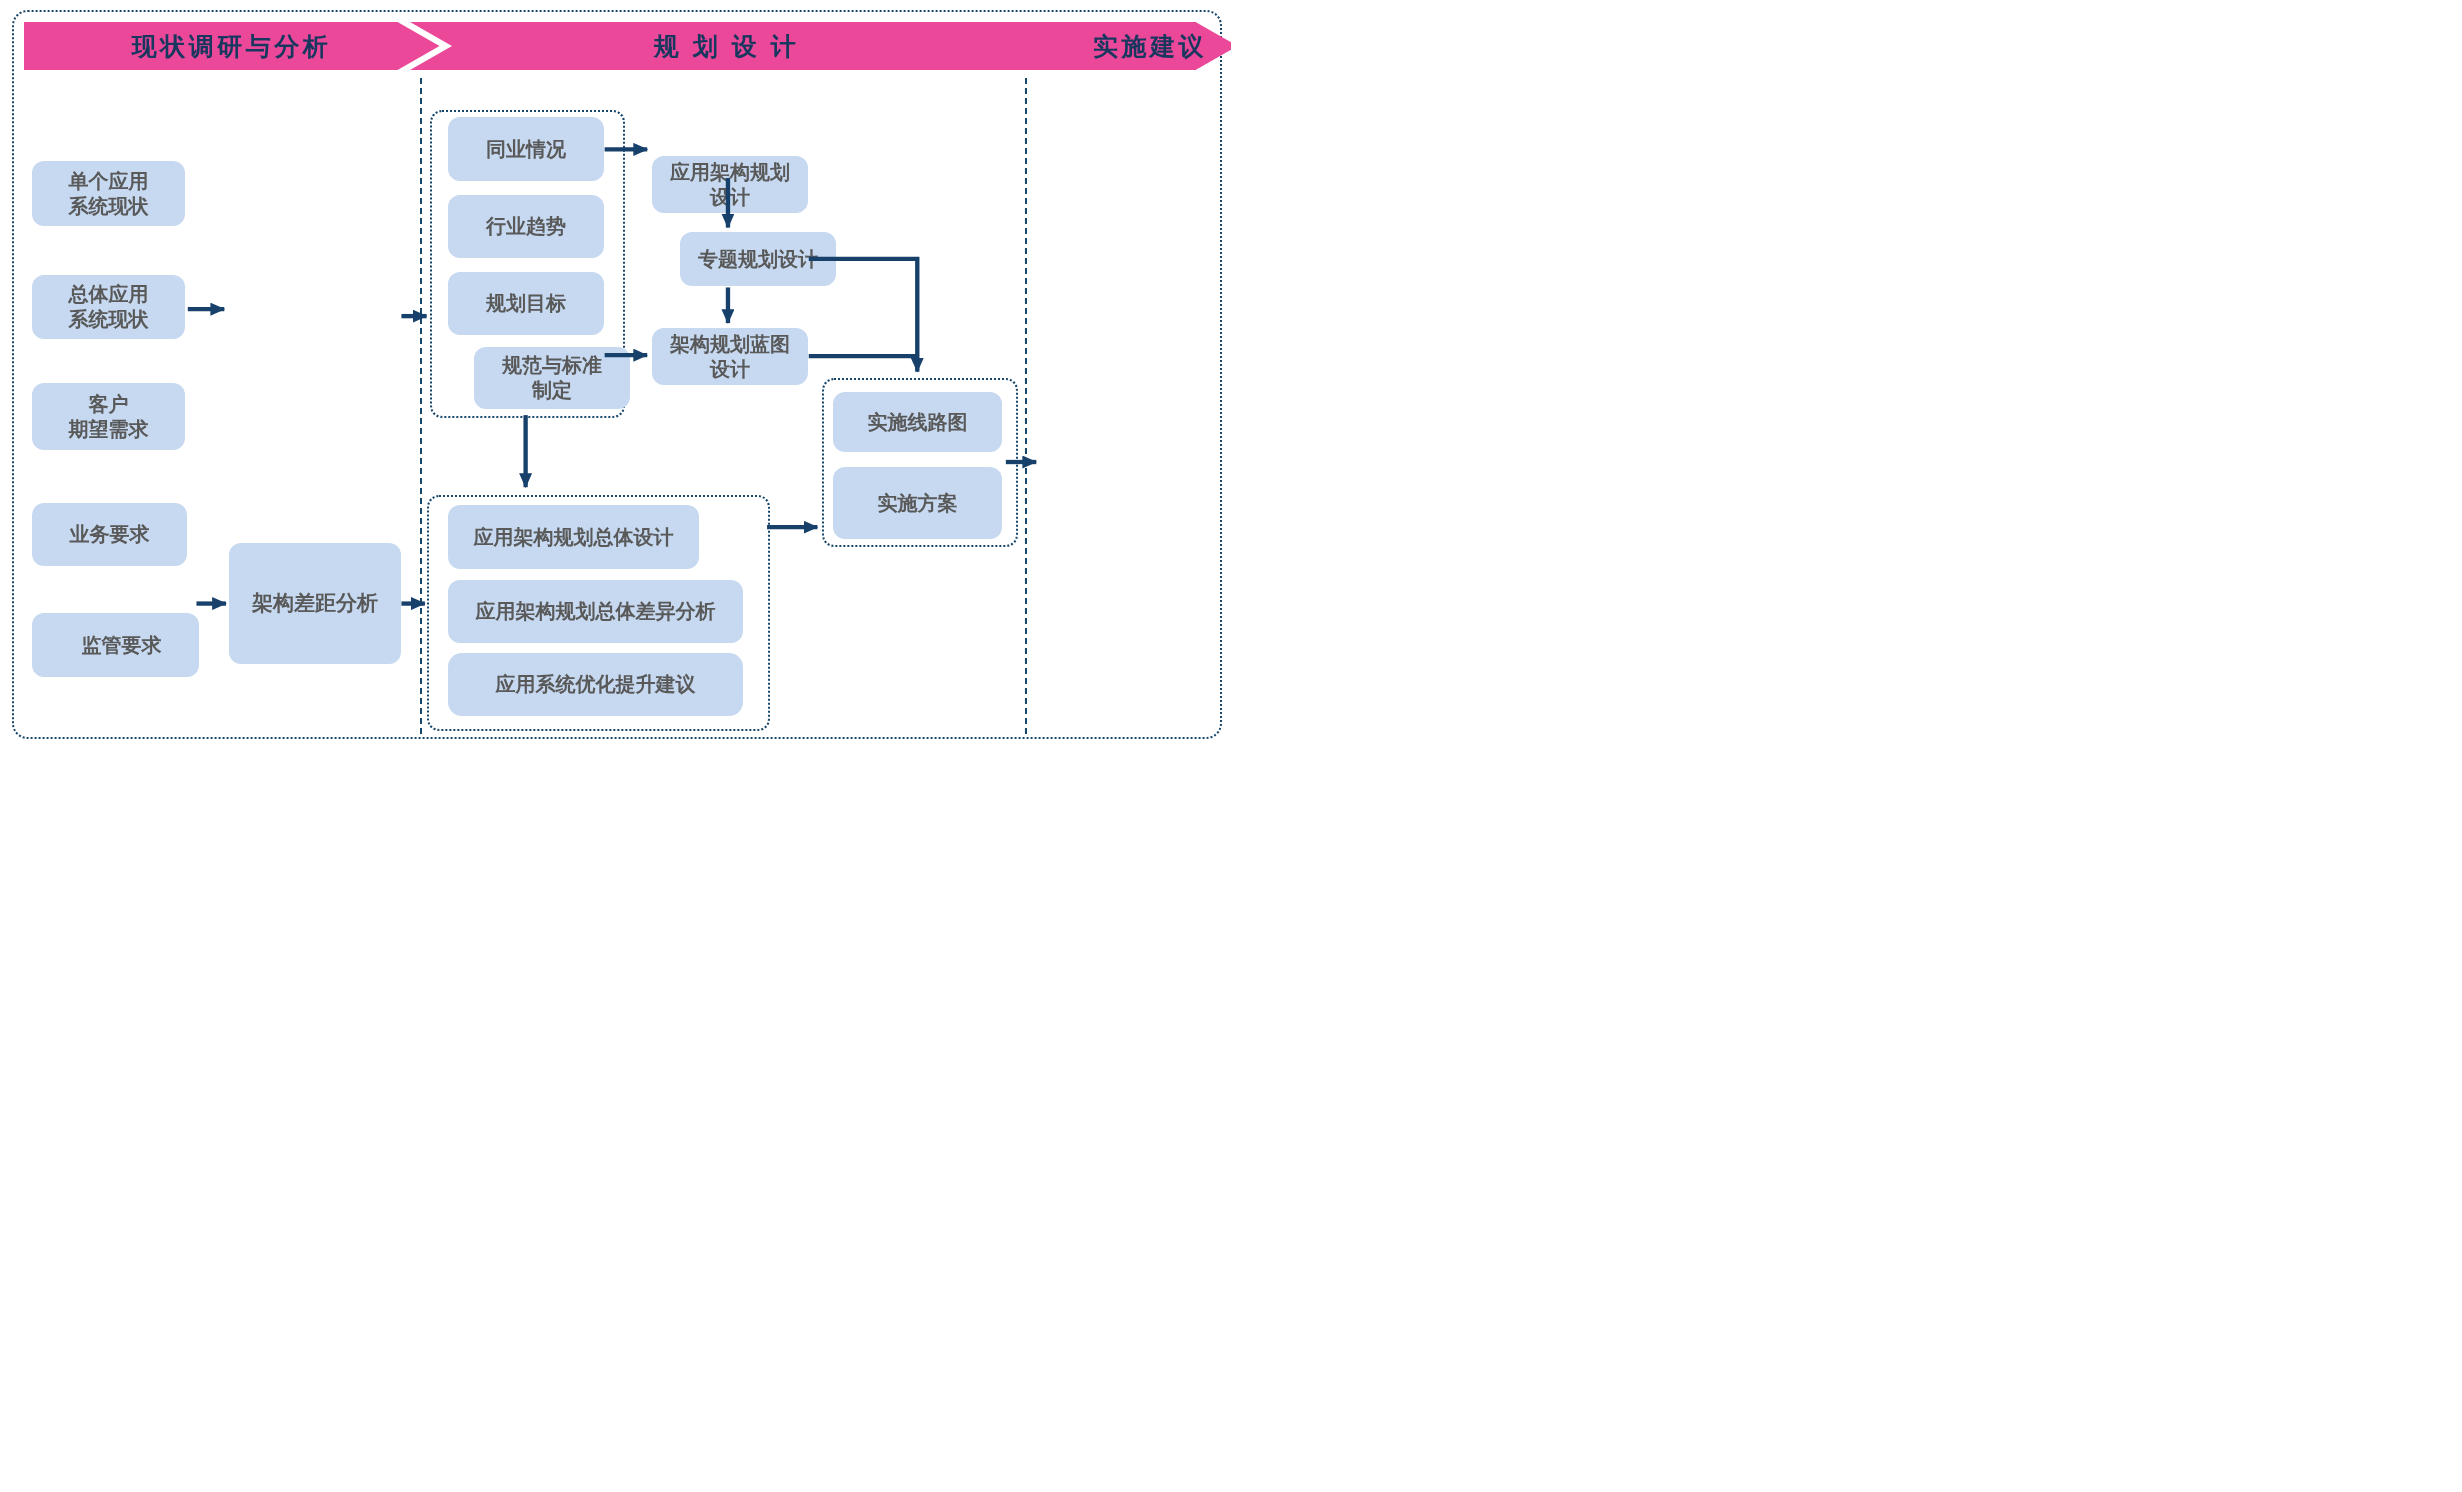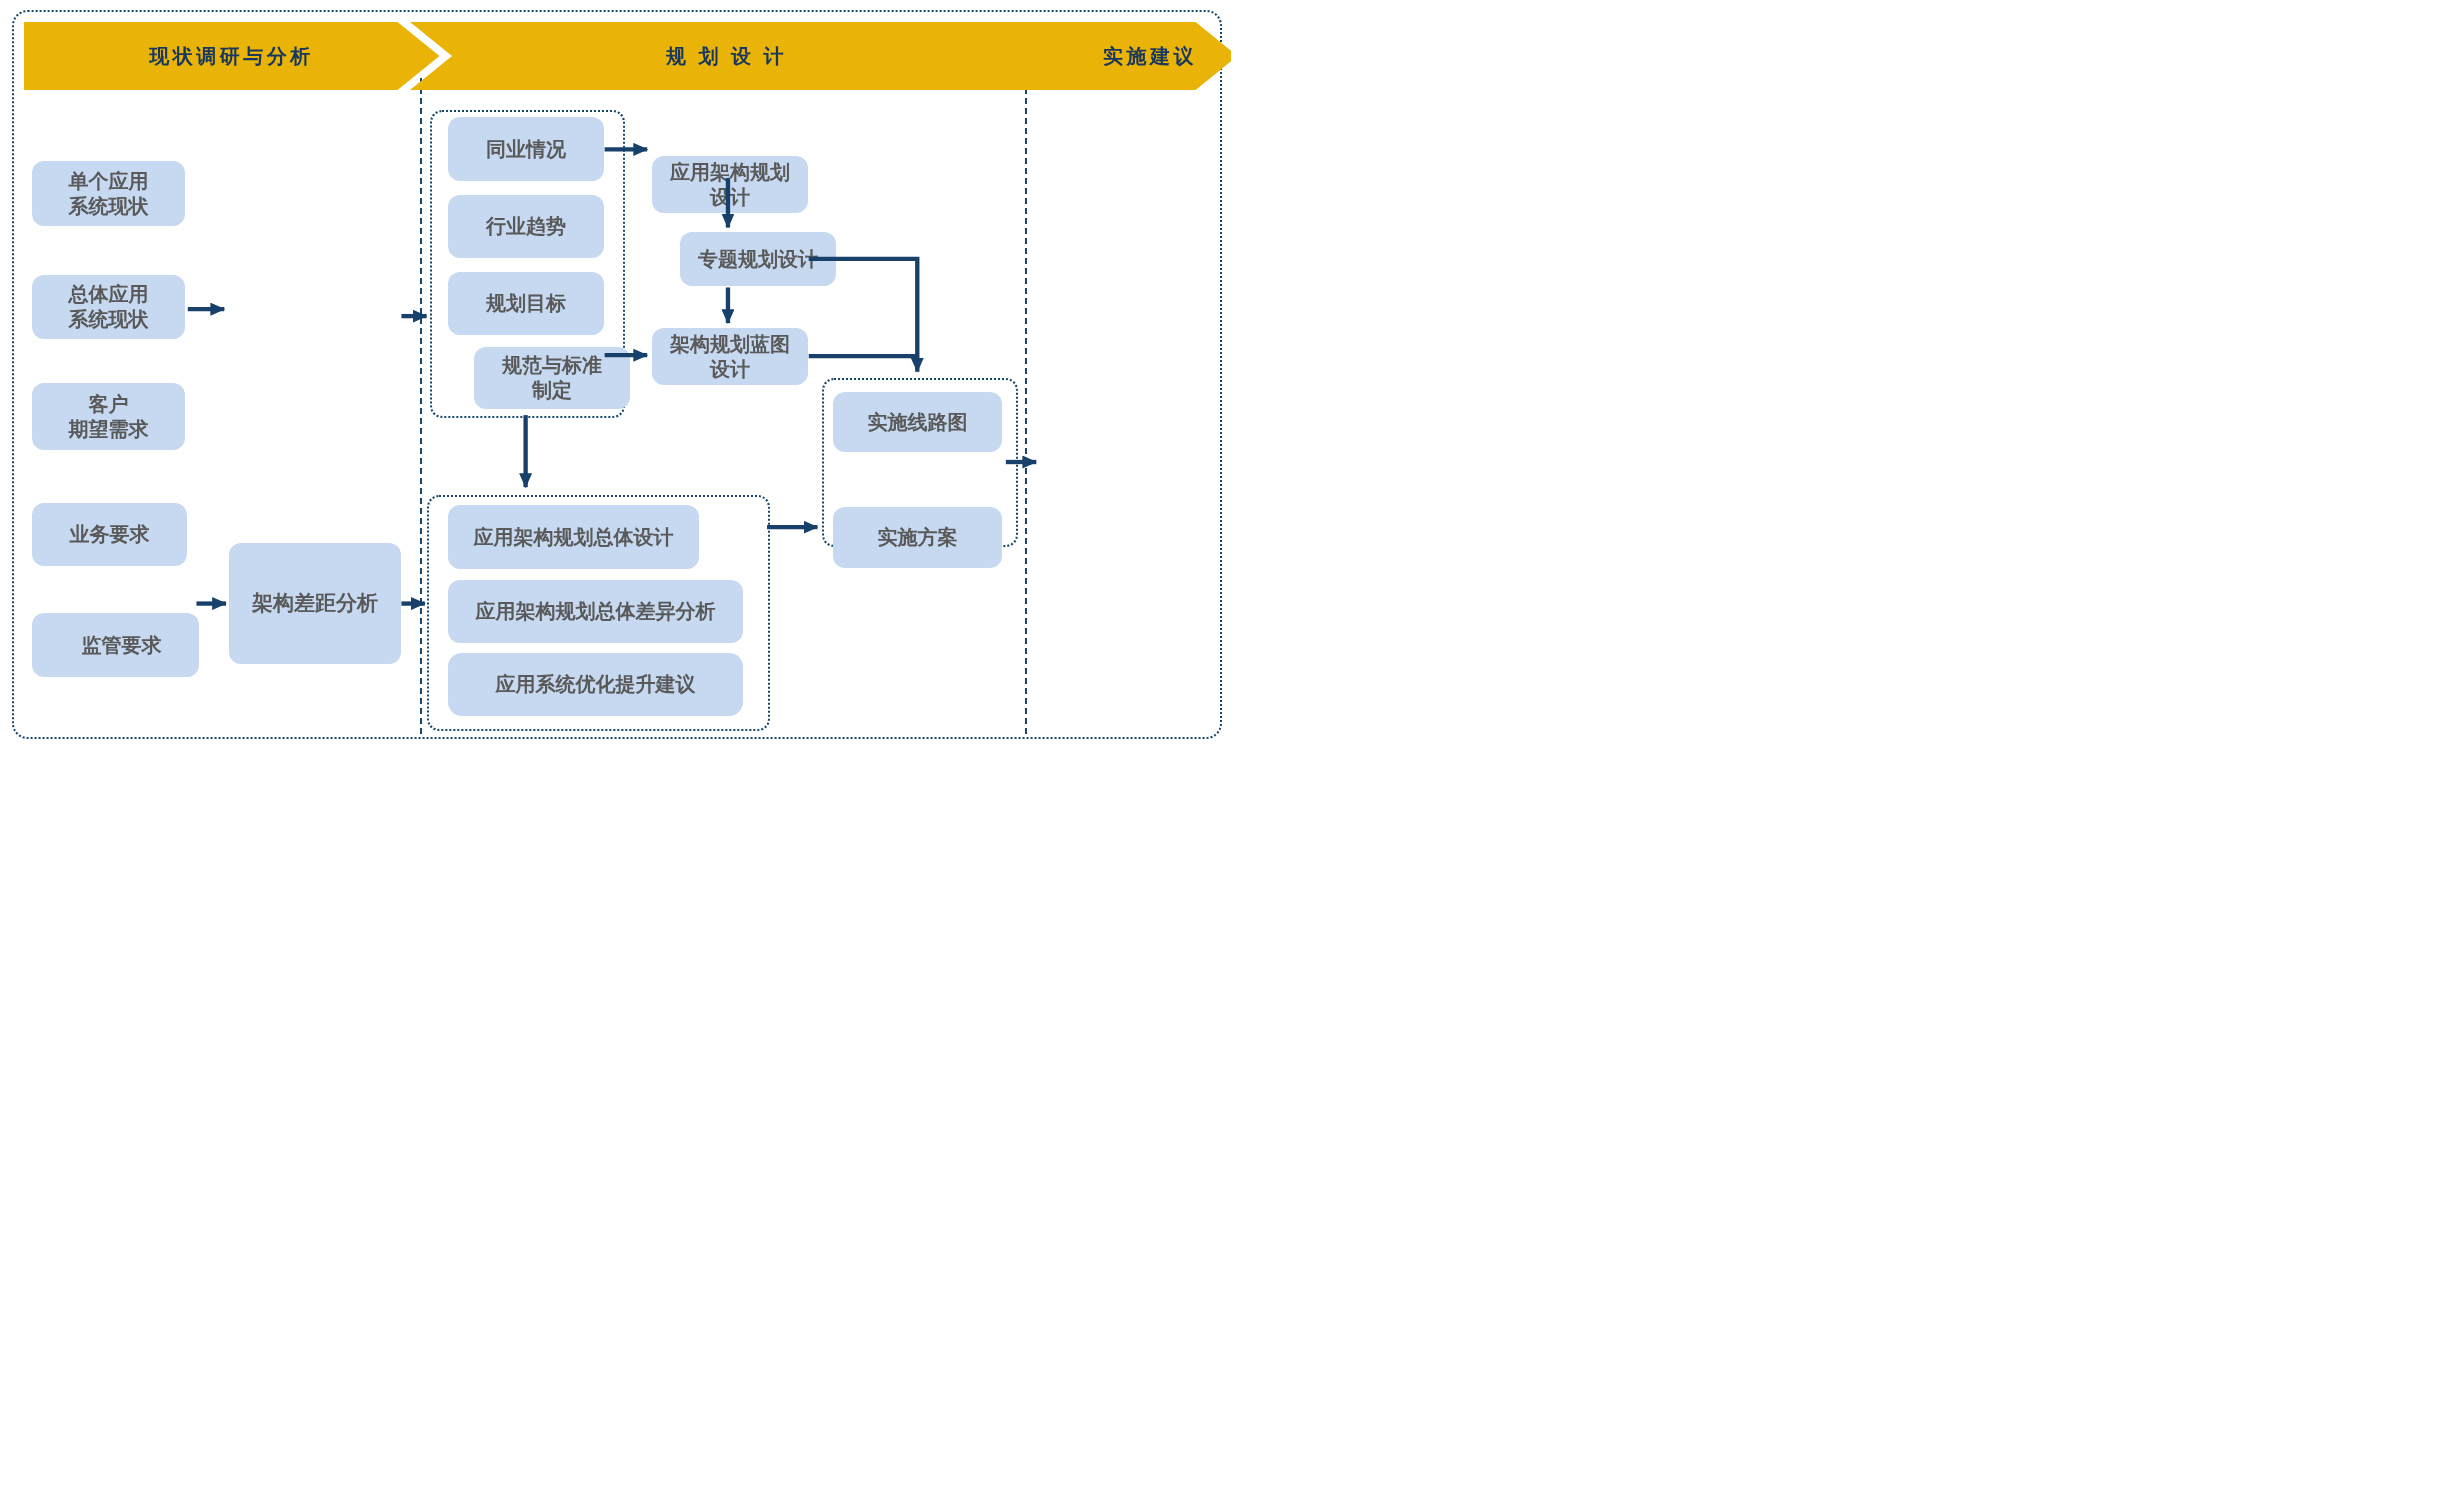--- a/index.html
+++ b/index.html
@@ -9,23 +9,23 @@
   }
   .outer-border{
     position:absolute;left:12px;top:9.6px;width:1206px;height:725px;
     border:2.6px dotted #17466B;border-radius:15.6px;
   }
   .divider{
     position:absolute;top:78px;height:656px;width:0;
     border-left:2.6px dashed #17466B;
   }
   .banner{
-    position:absolute;top:22px;height:68px;background:#eab308;
+    position:absolute;top:22px;height:48px;background:#ec4899;
     display:flex;align-items:center;justify-content:center;
-    color:#17375E;font-weight:bold;font-size:20px;letter-spacing:3.5px;
+    color:#17375E;font-weight:bold;font-size:25px;letter-spacing:3.5px;
     white-space:nowrap;
   }
   .banner-first{
     clip-path:polygon(0 0, calc(100% - 42px) 0, 100% 50%, calc(100% - 42px) 100%, 0 100%);
   }
   .banner-chev{
     clip-path:polygon(0 0, calc(100% - 42px) 0, 100% 50%, calc(100% - 42px) 100%, 0 100%, 42px 50%);
   }
   .box{
     position:absolute;background:#C6D9F0;border-radius:12px;
@@ -77,21 +77,21 @@
   <div class="box" style="left:652px;top:328px;width:156px;height:57px;">架构规划蓝图
 设计</div>
 
   <div class="group" style="left:427px;top:495px;width:339px;height:232px;"></div>
   <div class="box" style="left:448px;top:505px;width:251px;height:64px;">应用架构规划总体设计</div>
   <div class="box" style="left:448px;top:580px;width:295px;height:63px;">应用架构规划总体差异分析</div>
   <div class="box" style="left:448px;top:653px;width:295px;height:63px;border-radius:14px;">应用系统优化提升建议</div>
 
   <div class="group" style="left:822px;top:378px;width:192px;height:165px;"></div>
   <div class="box" style="left:833px;top:392px;width:169px;height:60px;">实施线路图</div>
-  <div class="box" style="left:833px;top:467px;width:169px;height:61px;margin-top:40px;">实施方案</div>
+  <div class="box" style="left:833px;top:467px;width:169px;height:72px;">实施方案</div>
 
   <svg class="connector-layer" width="1231" height="746" viewBox="0 0 1417 859">
     <defs>
       <marker id="ah" markerUnits="userSpaceOnUse" markerWidth="17" markerHeight="15" refX="16" refY="7.5" orient="auto">
         <path d="M0,0 L17,7.5 L0,15 Z" style="fill:#17406B;stroke:none;"></path>
       </marker>
     </defs>
     <path d="M216,356 H258" marker-end="url(#ah)"></path>
     <path d="M462,364 H491" marker-end="url(#ah)"></path>
     <path d="M226,695 H260" marker-end="url(#ah)"></path>

